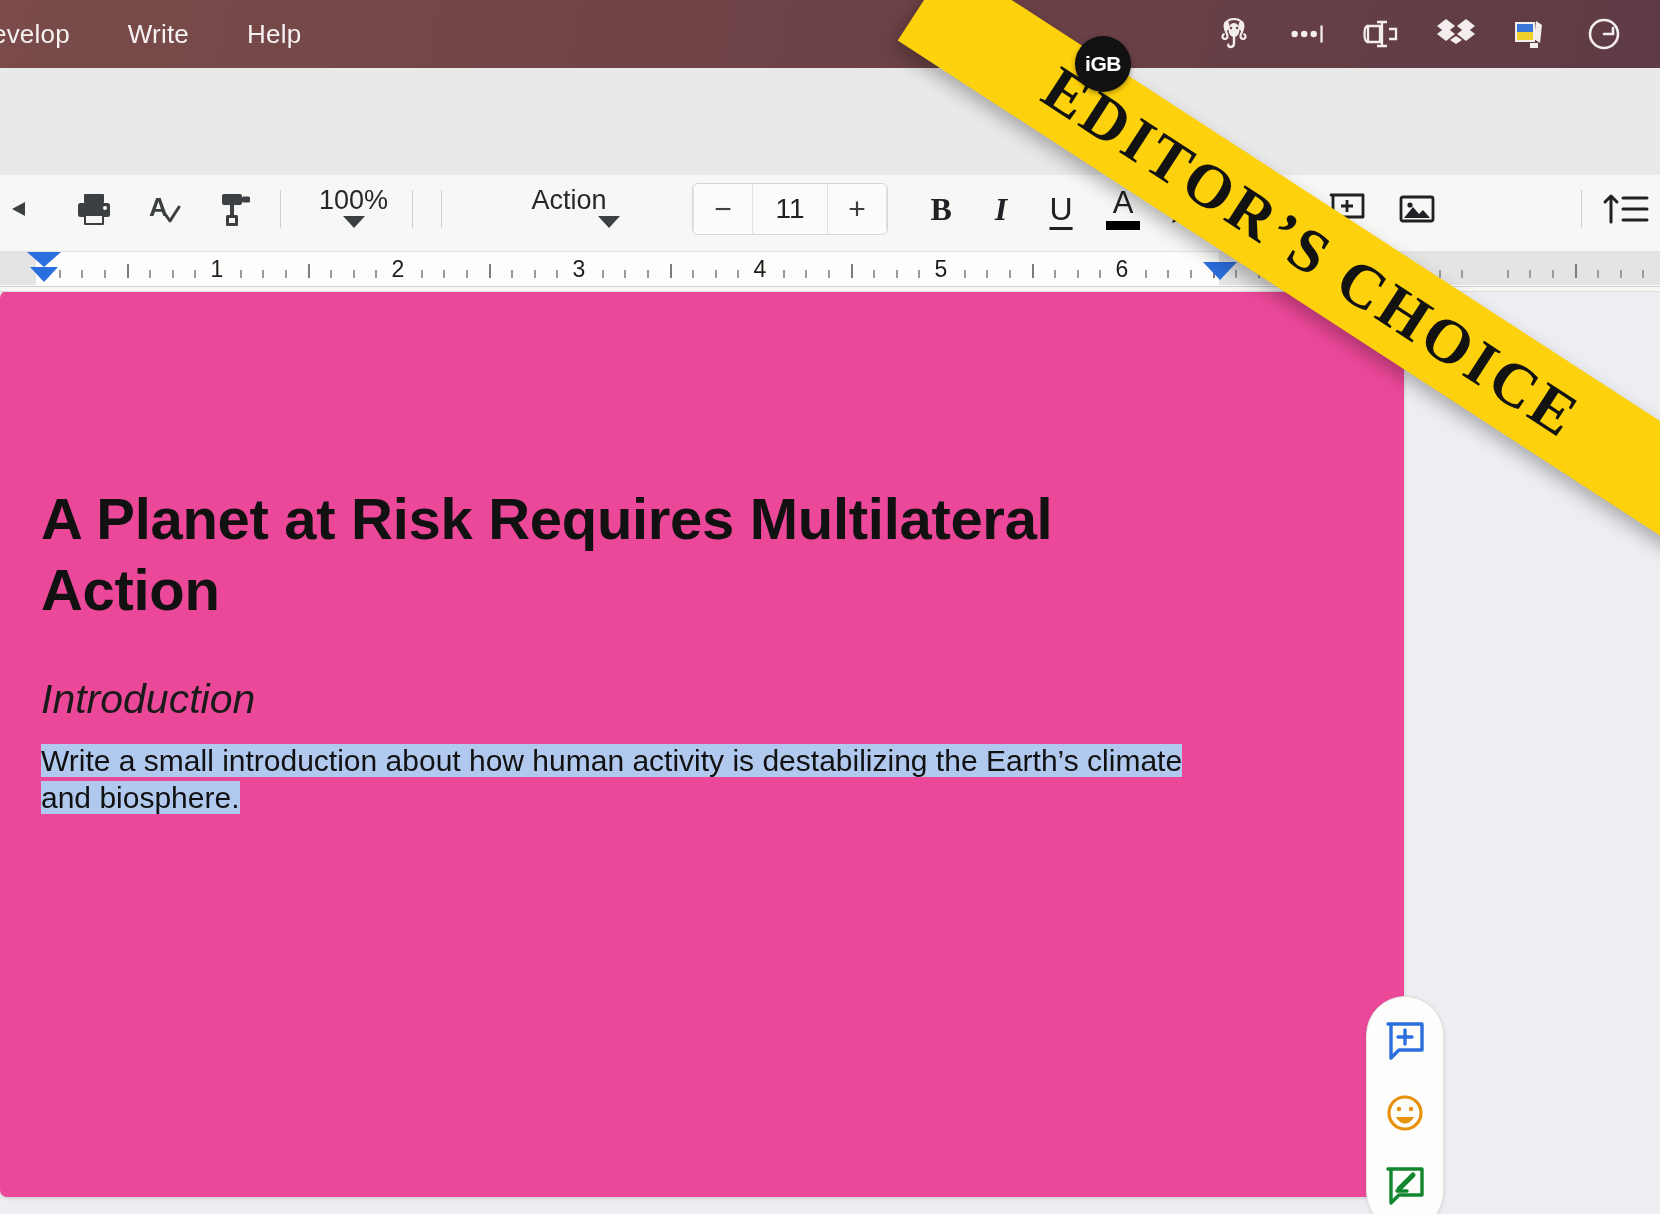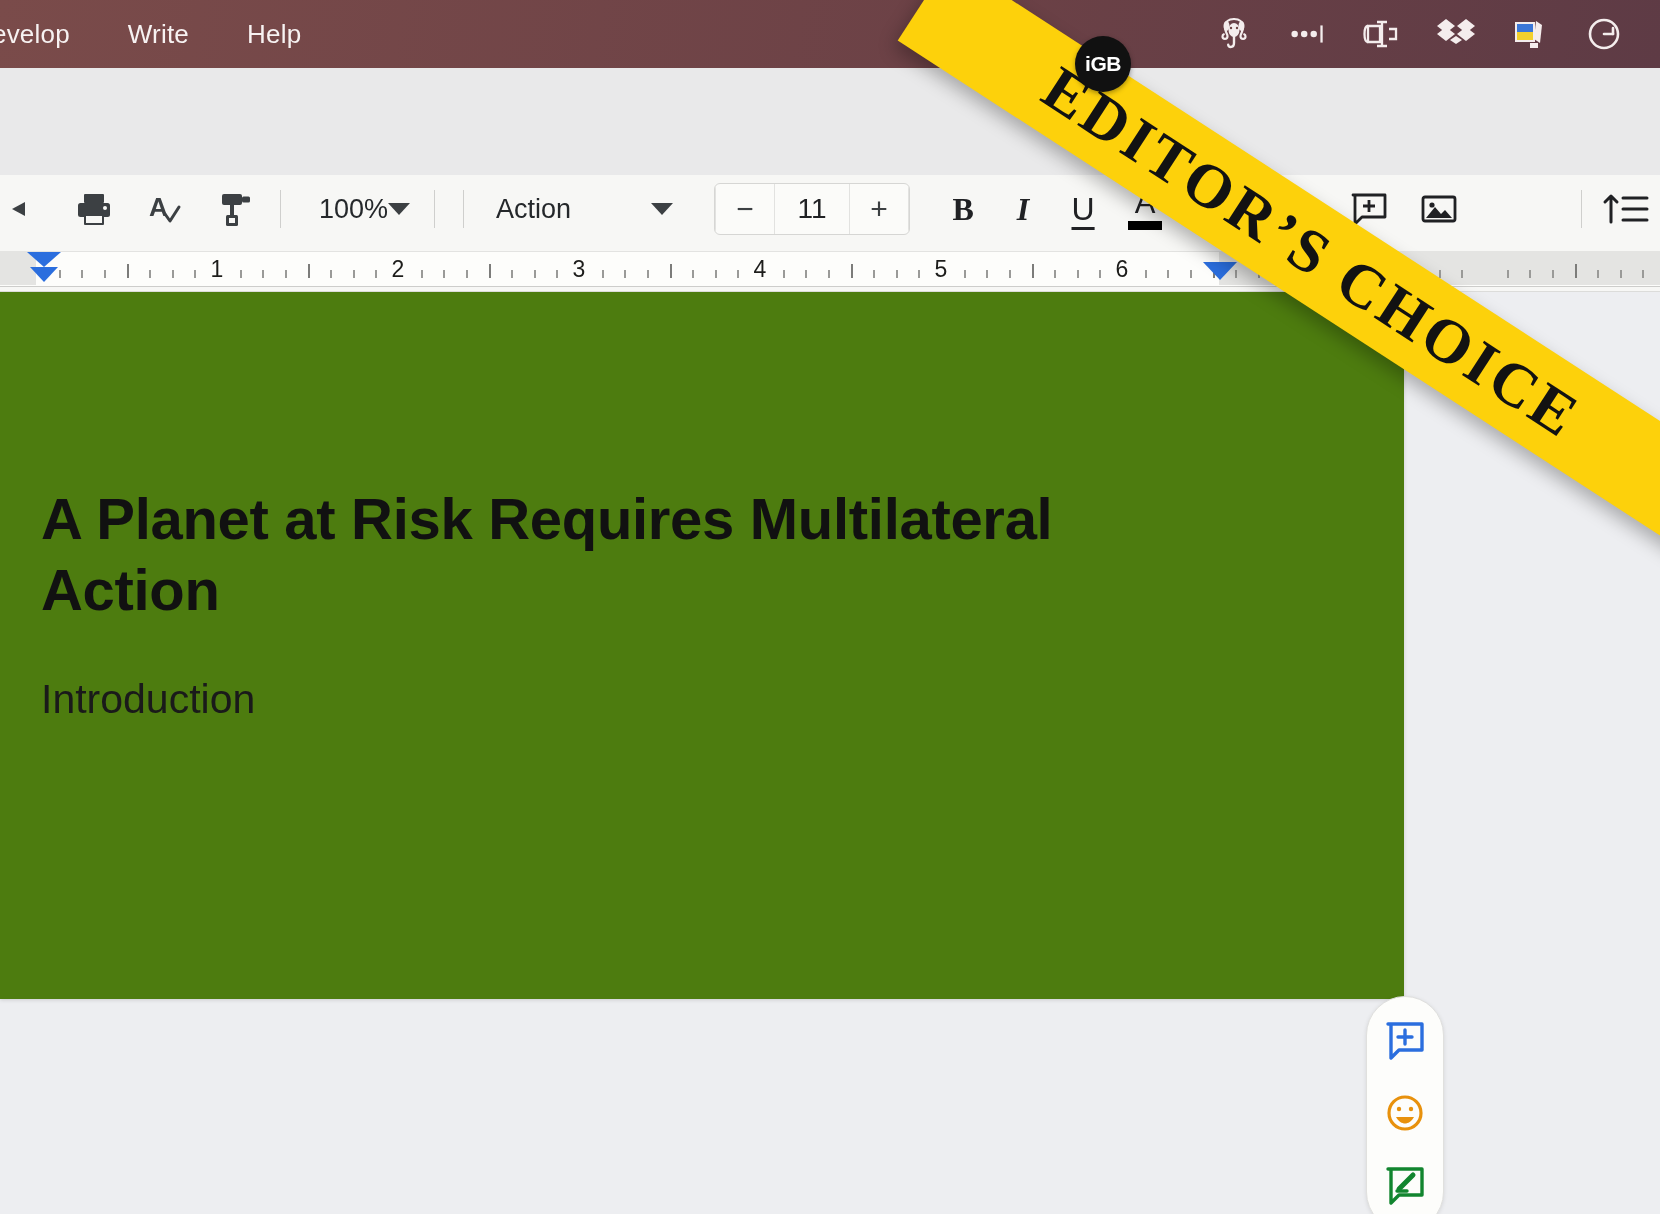--- a/index.html
+++ b/index.html
@@ -146,20 +146,21 @@
     background: #cfcfcd;
     margin: 0 14px;
   }
   .tb-dd {
     display: flex;
     align-items: center;
     height: 48px;
     padding: 0 10px;
     color: #232425;
     border-radius: 6px;
+    flex-direction: column;
   }
   .tb-dd-label {
     font-size: 27px;
     font-weight: 500;
     color: #25282b;
     white-space: nowrap;
   }
   .caret {
     width: 0; height: 0;
     border-left: 11px solid transparent;
@@ -284,42 +285,44 @@
     top: 291px; left: 0;
     width: 1660px;
     height: 923px;
     background: #edeef1;
     z-index: 1;
   }
   .page {
     position: absolute;
     top: 0px; left: 0px;
     width: 1404px;
-    height: 708px;
-    background: #4d7c0f;
+    height: 906px;
+    background: #ec4899;
     box-shadow: 0 1px 4px rgba(0,0,0,0.14);
+    border-radius: 7px;
   }
   .doc-title {
     position: absolute;
     left: 41px;
     top: 192px;
     width: 1080px;
     font-size: 58px;
     font-weight: 700;
     color: #111111;
     line-height: 1.23;
     letter-spacing: -0.3px;
   }
   .doc-h2 {
     position: absolute;
     left: 41px;
     top: 385px;
     font-size: 41px;
     font-weight: 400;
     color: #1a1a1a;
+    font-style: italic;
   }
   .doc-body {
     position: absolute;
     left: 41px;
     top: 452px;
     width: 1145px;
     font-size: 30px;
     line-height: 1.23;
     color: #111111;
   }
@@ -654,20 +657,23 @@
       </div>
     <div class="indent-left"></div>
     <div class="indent-left2"></div>
     <div class="indent-right"></div>
   </div>
 
   <div class="canvas">
     <div class="page">
       <div class="doc-title">A Planet at Risk Requires Multilateral Action</div>
       <div class="doc-h2">Introduction</div>
+      <div class="doc-body">
+        <span class="sel">Write a small introduction about how human activity is destabilizing the Earth’s climate and biosphere.</span>
+      </div>
     </div>
 
     <div class="action-pill">
       <span class="pill-btn">
         <svg width="44" height="42" viewBox="0 0 44 42" fill="none" stroke="#2b6ede" stroke-width="3.4">
           <path d="M5 4h34v26H16l-8 8V4z" stroke-linejoin="round"></path>
           <path d="M22 10v14M15 17h14" stroke-linecap="round"></path>
         </svg>
       </span>
       <span class="pill-btn">

